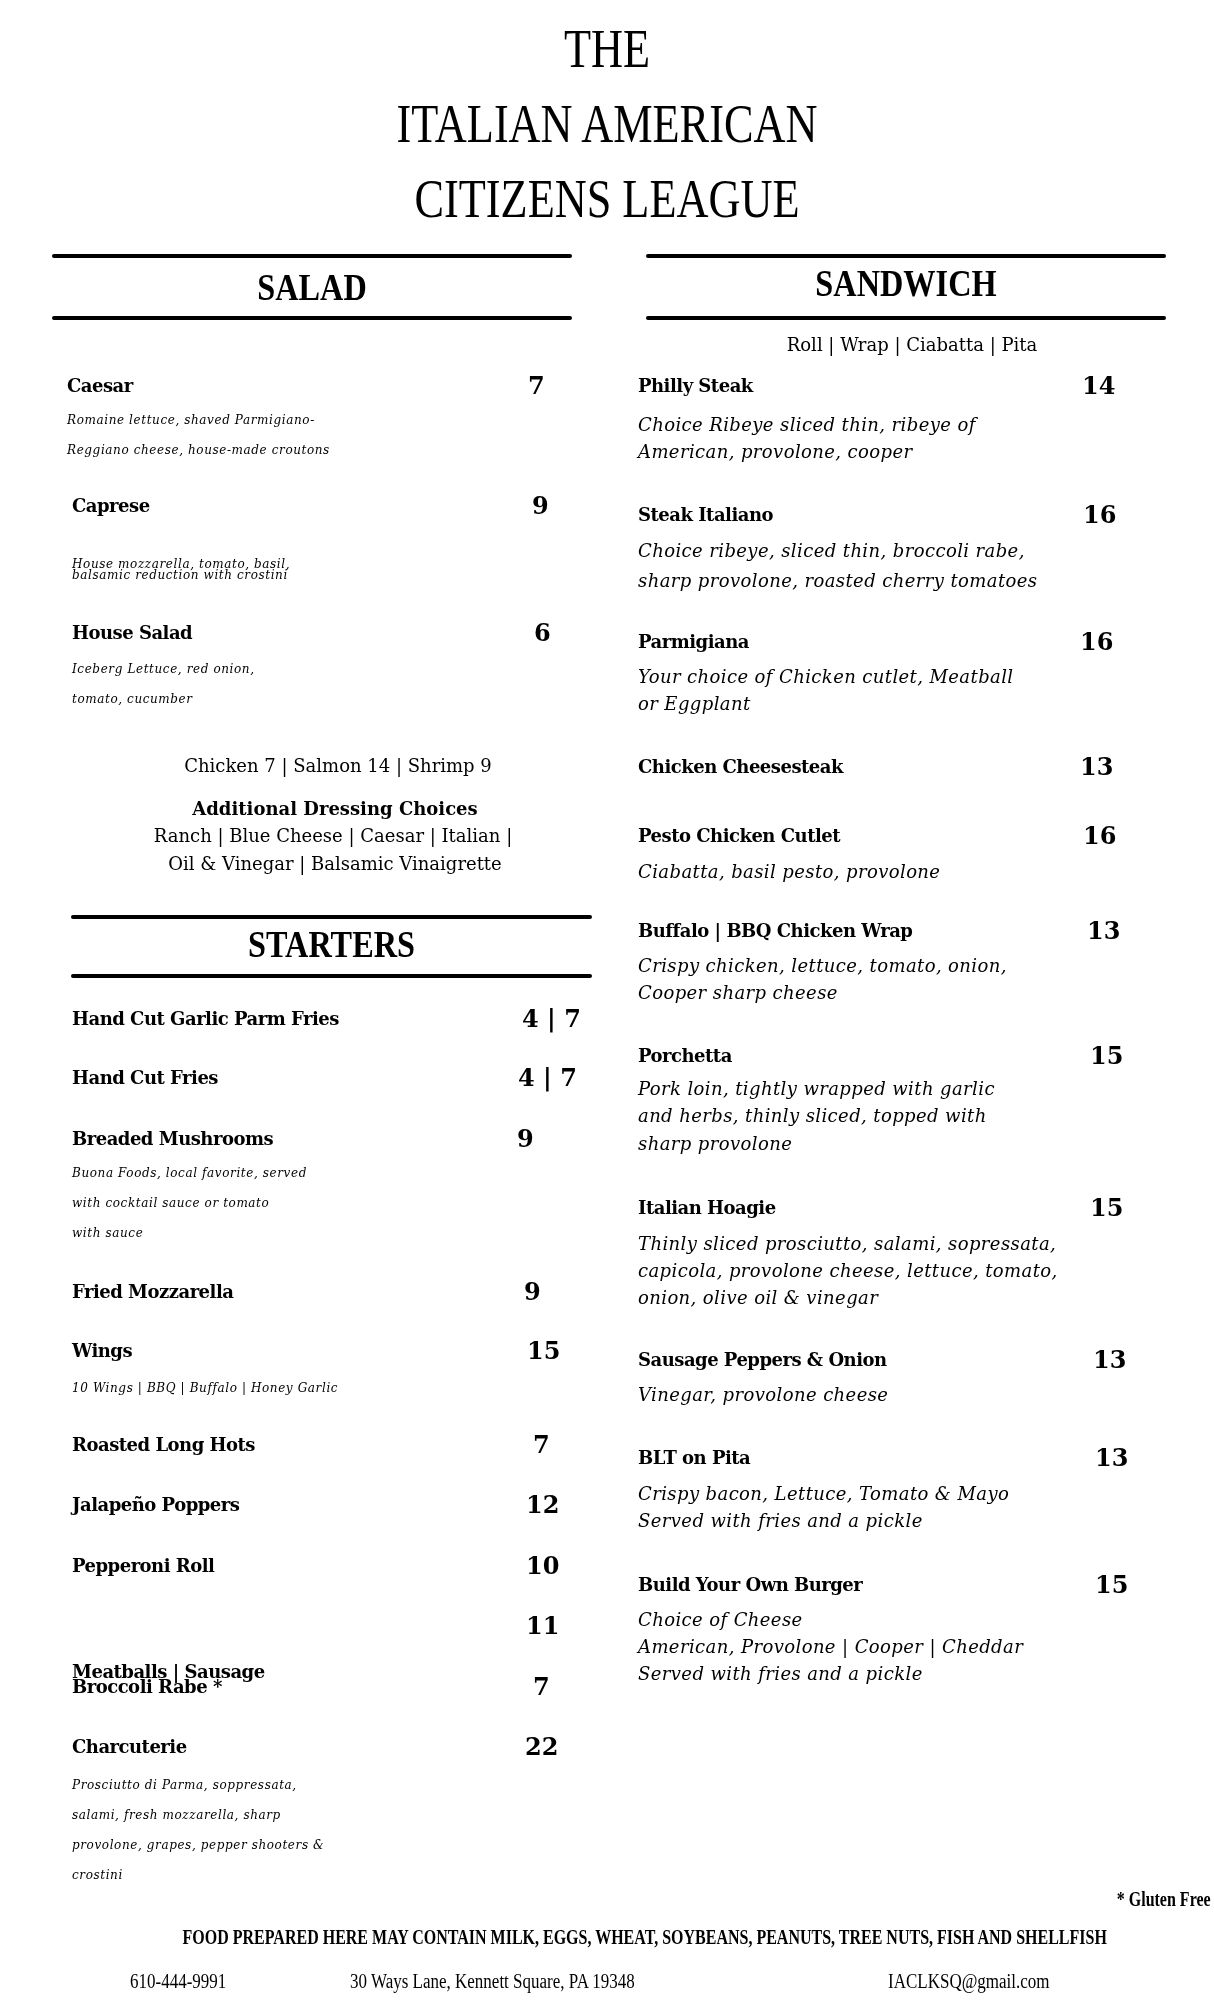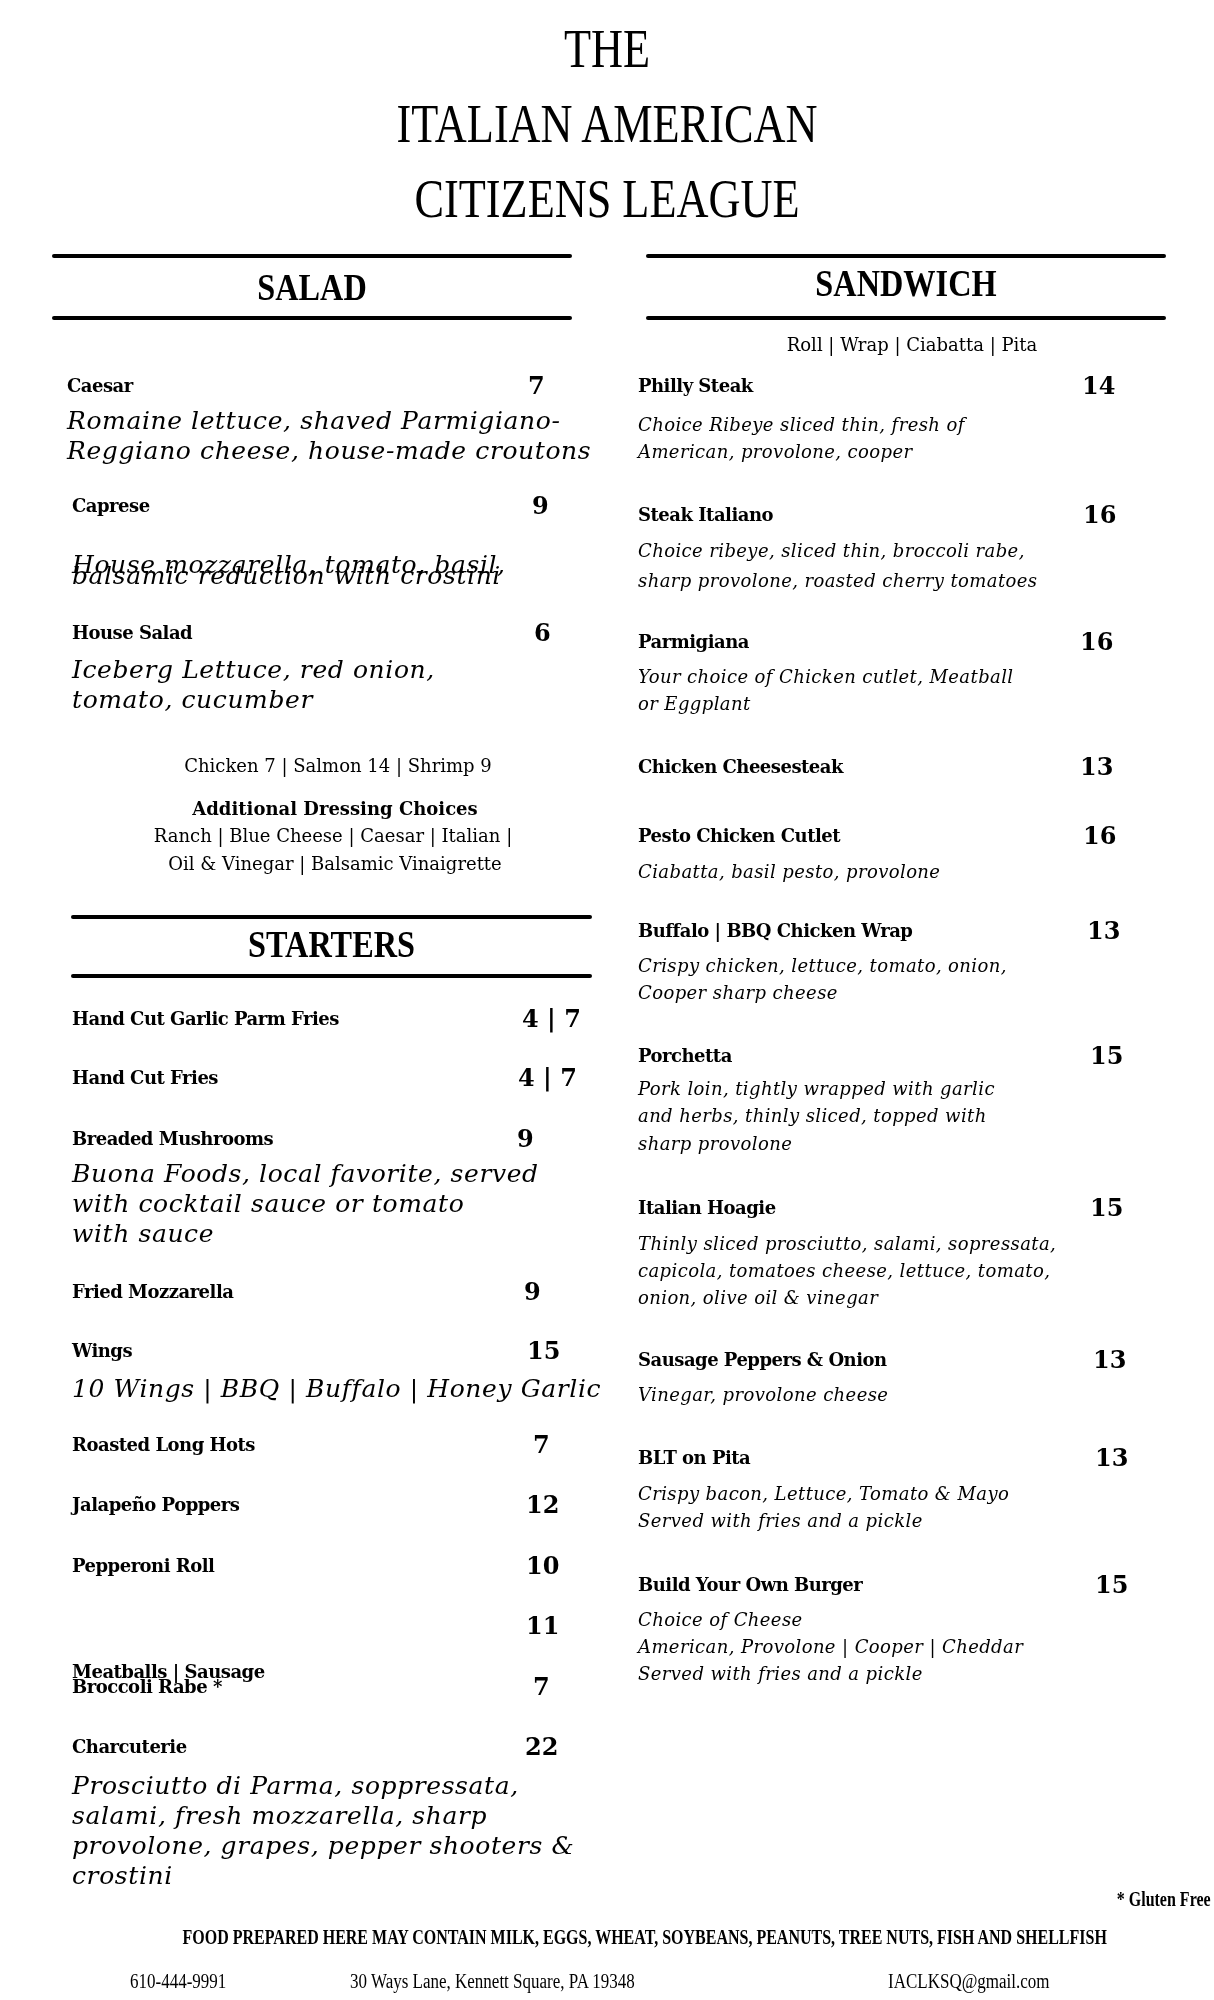--- a/index.html
+++ b/index.html
@@ -3,21 +3,21 @@
 <meta charset="utf-8">
 <style>
   html, body { margin:0; padding:0; background:#ffffff; }
   body { width:1214px; height:2000px; position:relative; overflow:hidden; color:#000; font-family:"DejaVu Serif", serif; }
   .abs { position:absolute; white-space:nowrap; }
   .title-line { position:absolute; left:0; width:1214px; text-align:center; font-family:"Liberation Serif", serif; font-size:54px; letter-spacing:0px; transform:scaleX(0.82); transform-origin:center; line-height:1; }
   .rule { position:absolute; height:4px; background:#000; border-radius:2px; }
   .sec-head { position:absolute; text-align:center; font-family:"Liberation Serif", serif; font-weight:bold; font-size:38px; line-height:1; transform:scaleX(0.85); }
   .item-title { position:absolute; font-family:"DejaVu Serif", serif; font-weight:bold; font-size:18px; line-height:1; white-space:nowrap; transform:translateY(-50%); letter-spacing:-0.5px; }
   .price { position:absolute; font-family:"DejaVu Serif", serif; font-weight:bold; font-size:24px; line-height:1; white-space:nowrap; transform:translateY(-50%); }
-  .desc { position:absolute; font-family:"DejaVu Serif", serif; font-style:italic; font-size:25px; line-height:1; white-space:nowrap; transform:translateY(-50%); letter-spacing:0.6px; }
+  .desc { position:absolute; font-family:"DejaVu Serif", serif; font-style:italic; font-size:12px; line-height:1; white-space:nowrap; transform:translateY(-50%); letter-spacing:0.6px; }
   .desc-r { font-size:18px; letter-spacing:0.4px; }
   .note { position:absolute; font-family:"DejaVu Serif", serif; font-size:18px; line-height:1; white-space:nowrap; transform:translate(-50%,-50%); }
   .note-bold { font-weight:bold; }
   .footer-line { position:absolute; left:8px; width:1214px; text-align:right; font-family:"Liberation Serif", serif; line-height:1; transform:translateY(-50%); }
 </style>
 </head>
 <body>
 
 <div class="title-line" style="top:22px;">THE</div>
 <div class="title-line" style="top:97px;">ITALIAN AMERICAN</div>
@@ -110,21 +110,21 @@
   <div class="desc" style="left:72px; top:1815px;">salami, fresh mozzarella, sharp</div>
   <div class="desc" style="left:72px; top:1845px;">provolone, grapes, pepper shooters &amp;</div>
   <div class="desc" style="left:72px; top:1875px;">crostini</div>
 </div>
 
 <div class="note" style="left:912px; top:345px;">Roll | Wrap | Ciabatta | Pita</div>
 
 <div>
   <div class="item-title" style="left:638px; top:386px;">Philly Steak</div>
   <div class="price" style="left:1082px; top:386px;">14</div>
-  <div class="desc desc-r" style="left:638px; top:425px;">Choice Ribeye sliced thin, fresh of</div>
+  <div class="desc desc-r" style="left:638px; top:425px;">Choice Ribeye sliced thin, ribeye of</div>
   <div class="desc desc-r" style="left:638px; top:452px;">American, provolone, cooper</div>
 </div>
 <div>
   <div class="item-title" style="left:638px; top:515px;">Steak Italiano</div>
   <div class="price" style="left:1083px; top:515px;">16</div>
   <div class="desc desc-r" style="left:638px; top:551px;">Choice ribeye, sliced thin, broccoli rabe,</div>
   <div class="desc desc-r" style="left:638px; top:581px;">sharp provolone, roasted cherry tomatoes</div>
 </div>
 <div>
   <div class="item-title" style="left:638px; top:642px;">Parmigiana</div>
@@ -151,21 +151,21 @@
   <div class="item-title" style="left:638px; top:1056px;">Porchetta</div>
   <div class="price" style="left:1090px; top:1056px;">15</div>
   <div class="desc desc-r" style="left:638px; top:1089px;">Pork loin, tightly wrapped with garlic</div>
   <div class="desc desc-r" style="left:638px; top:1116px;">and herbs, thinly sliced, topped with</div>
   <div class="desc desc-r" style="left:638px; top:1144px;">sharp provolone</div>
 </div>
 <div>
   <div class="item-title" style="left:638px; top:1208px;">Italian Hoagie</div>
   <div class="price" style="left:1090px; top:1208px;">15</div>
   <div class="desc desc-r" style="left:638px; top:1244px;">Thinly sliced prosciutto, salami, sopressata,</div>
-  <div class="desc desc-r" style="left:638px; top:1271px;">capicola, tomatoes cheese, lettuce, tomato,</div>
+  <div class="desc desc-r" style="left:638px; top:1271px;">capicola, provolone cheese, lettuce, tomato,</div>
   <div class="desc desc-r" style="left:638px; top:1298px;">onion, olive oil &amp; vinegar</div>
 </div>
 <div>
   <div class="item-title" style="left:638px; top:1360px;">Sausage Peppers &amp; Onion</div>
   <div class="price" style="left:1093px; top:1360px;">13</div>
   <div class="desc desc-r" style="left:638px; top:1395px;">Vinegar, provolone cheese</div>
 </div>
 <div>
   <div class="item-title" style="left:638px; top:1458px;">BLT on Pita</div>
   <div class="price" style="left:1095px; top:1458px;">13</div>

